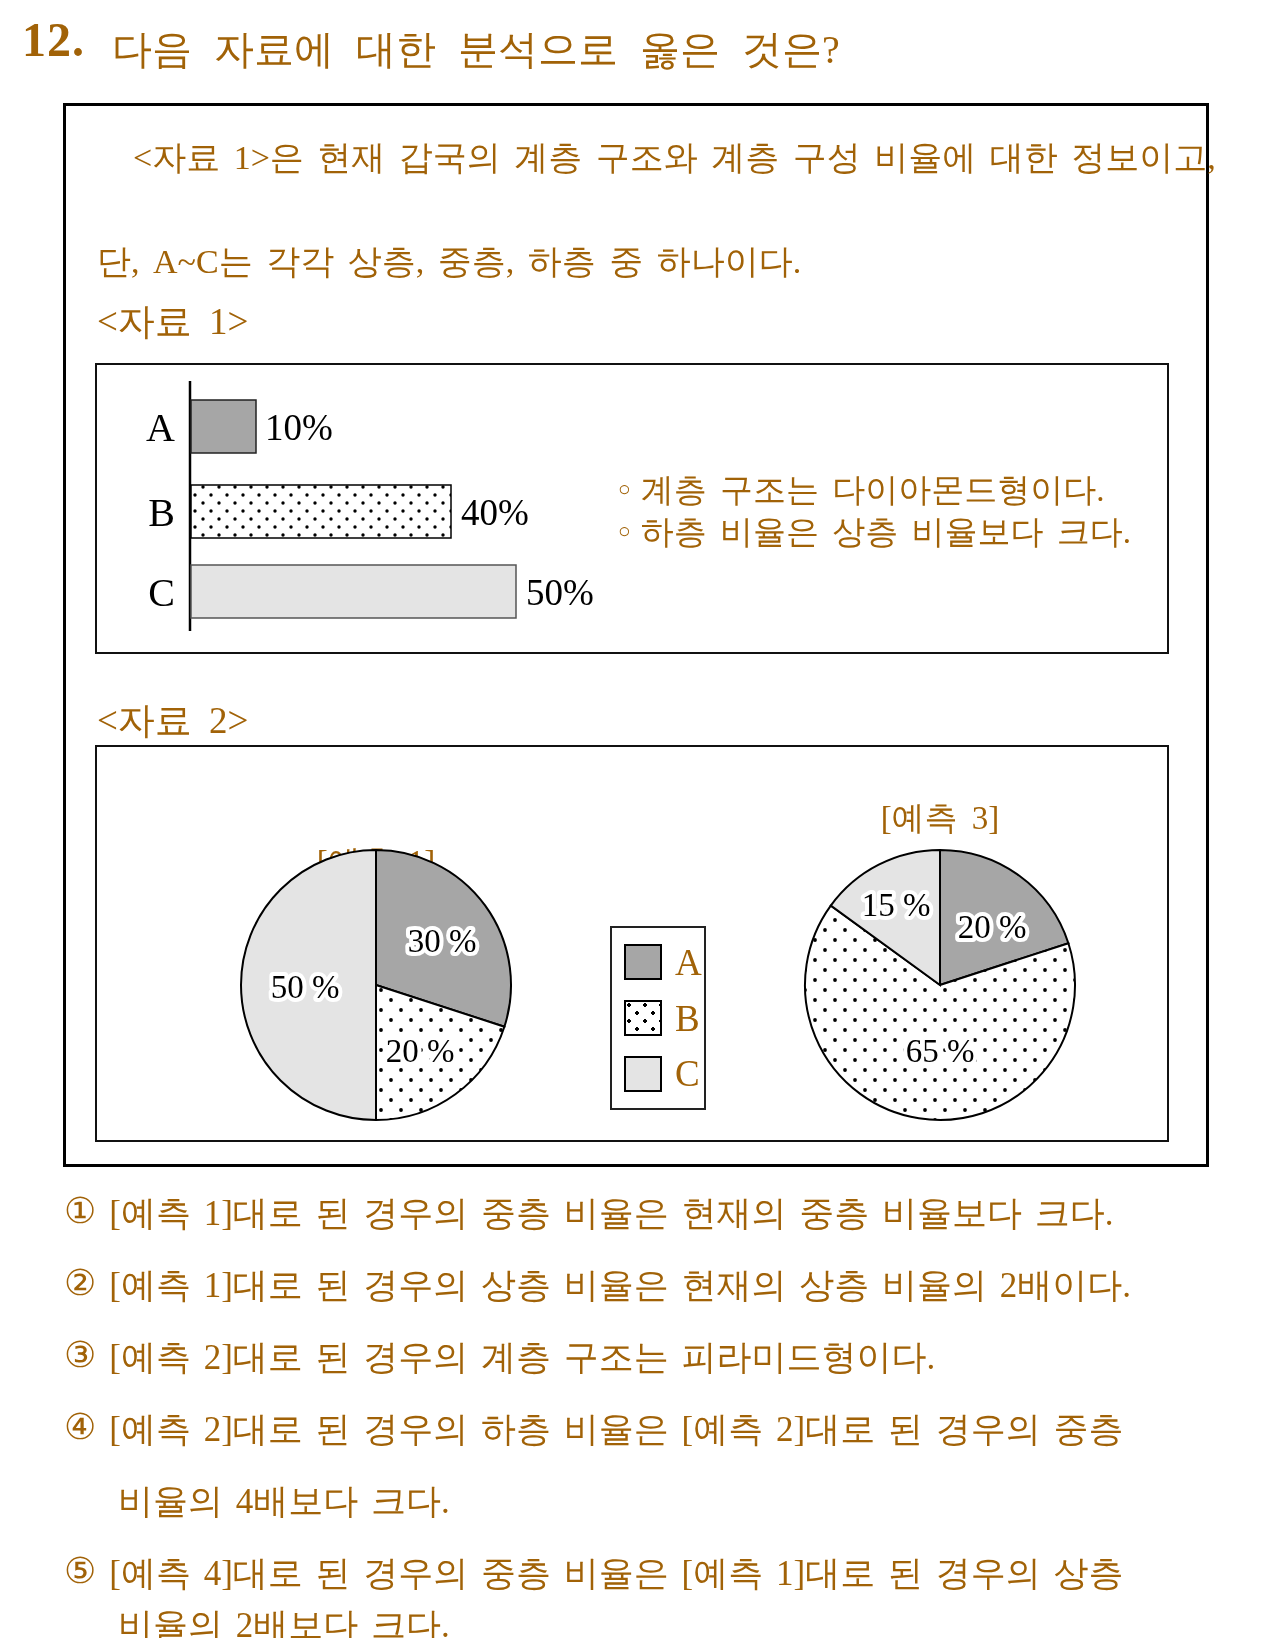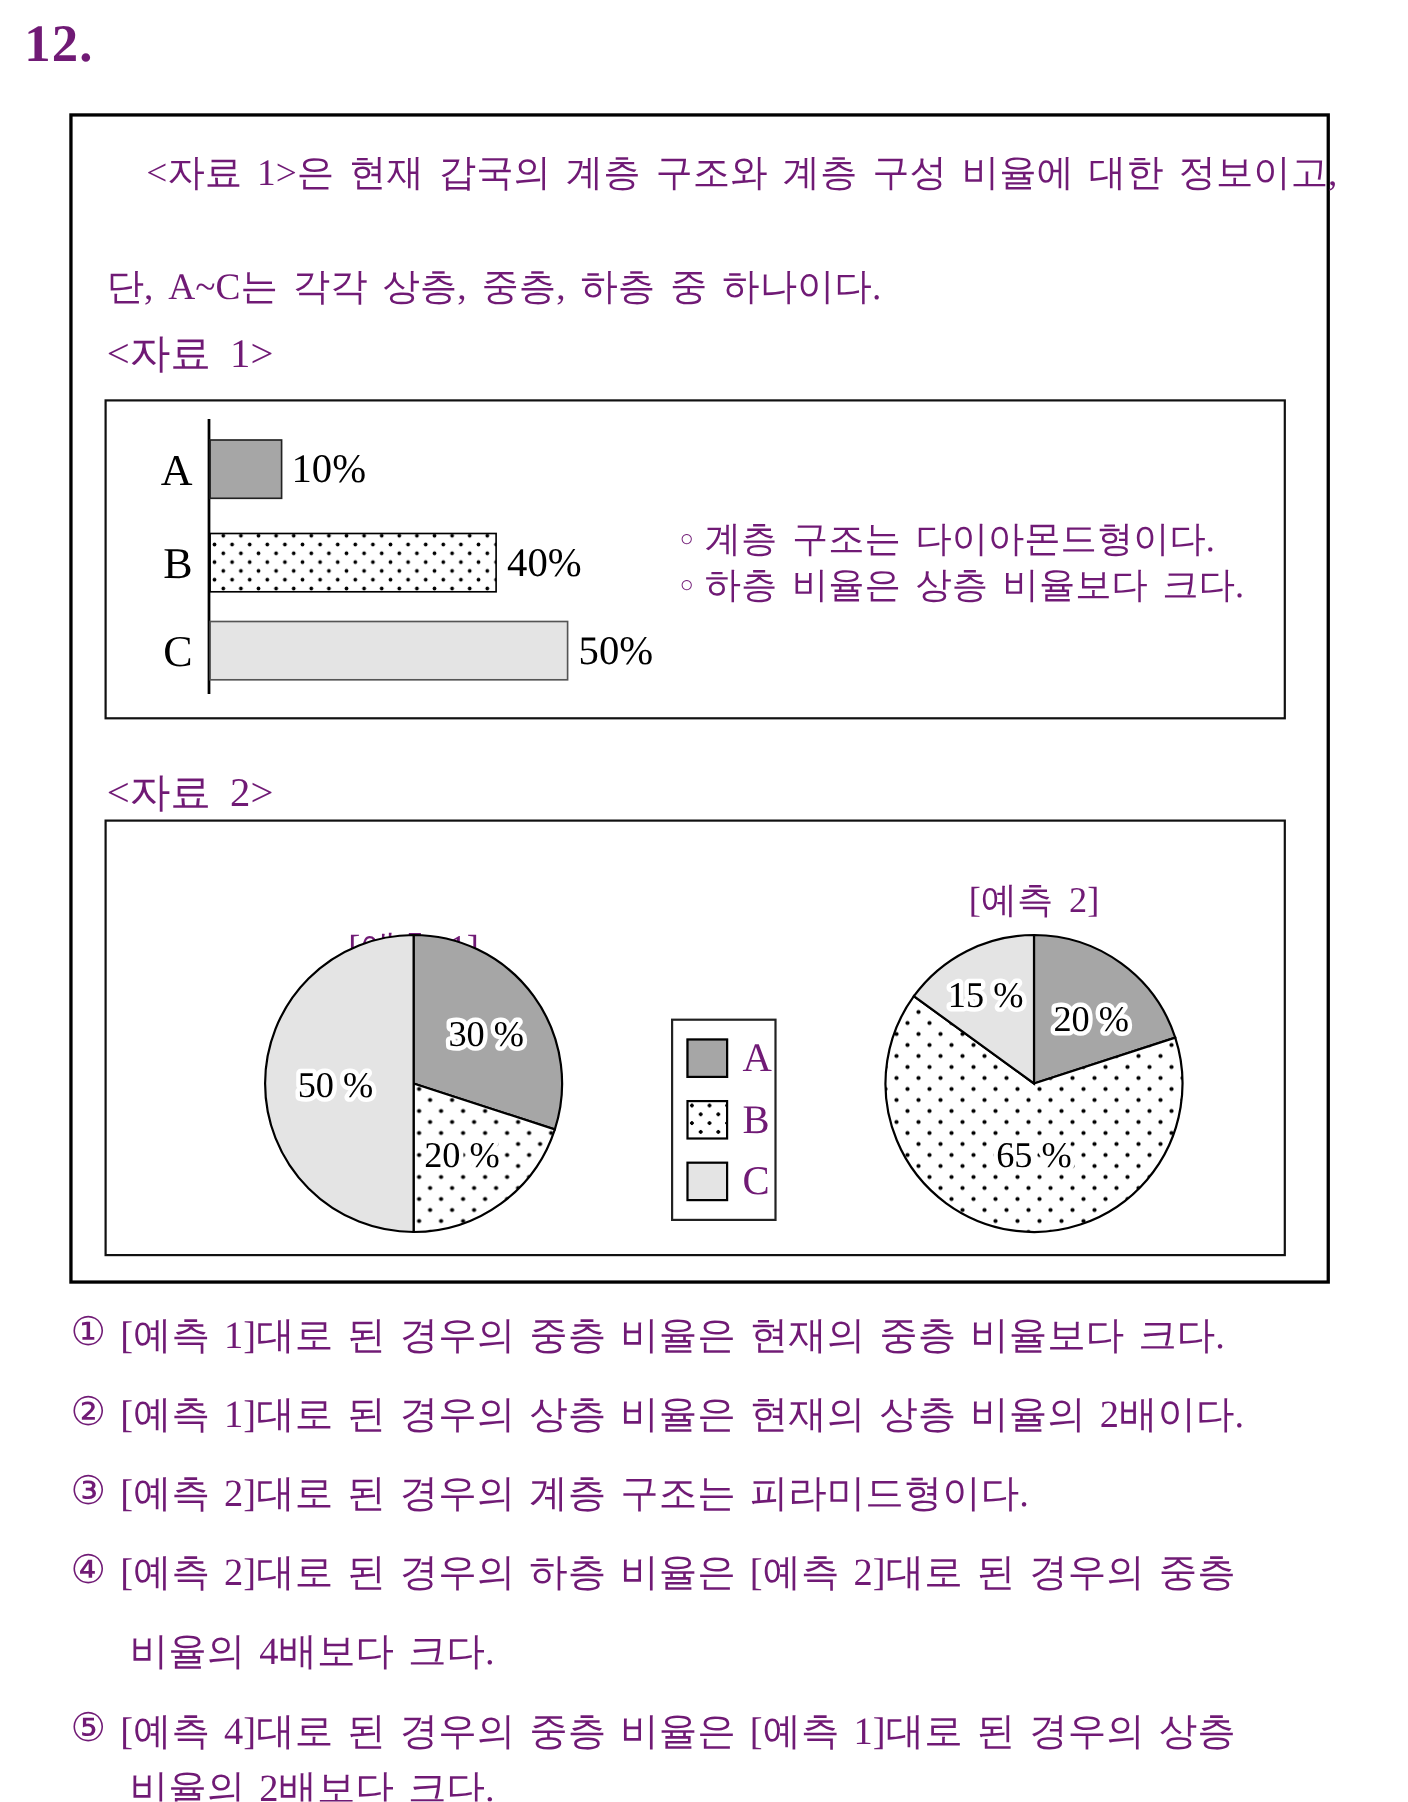--- a/index.html
+++ b/index.html
@@ -1,17 +1,17 @@
 <!DOCTYPE html>
 <html><head>
 <meta charset="utf-8">
 <style>
   html,body { margin:0; padding:0; background:#fff; }
   .page { position:relative; width:1280px; height:1638px; background:#ffffff;
-          color:#701a75; font-family:"Liberation Serif","DejaVu Serif",serif; overflow:hidden; }
+          color:#a16207; font-family:"Liberation Serif","DejaVu Serif",serif; overflow:hidden; }
   .abs { position:absolute; }
   .q-number { font-size:48px; font-weight:bold; letter-spacing:1px; }
   .q-text { font-size:40px; word-spacing:12px; }
   .outer-box { left:63px; top:103px; width:1140px; height:1058px; border:3px solid #000; }
   .inner-box { border:2px solid #111; background:#fff; }
   .intro-line { font-size:34px; word-spacing:5px; line-height:1.2; white-space:nowrap; }
   .sec-label { font-size:37px; word-spacing:8px; }
   .note { font-size:33px; word-spacing:5px; white-space:nowrap; }
   .note-marker { font-size:21px; vertical-align:5px; margin-right:10px; }
   .pie-title { font-size:33px; text-align:center; word-spacing:6px; }
@@ -34,20 +34,21 @@
   .svg-val { font-size:37px; }
   .pie-label { font-size:33px; paint-order:stroke; stroke:#ffffff; stroke-width:8px;
                stroke-linejoin:round; fill:#000; }
 </style>
 </head>
 <body>
 
 <div class="page">
 
   <div class="abs q-number" style="left:22px; top:12px;">12.</div>
+  <div class="abs q-text" style="left:112px; top:22px;">다음 자료에 대한 분석으로 옳은 것은?</div>
 
   <div class="abs outer-box"></div>
 
   <div class="abs intro-line" style="left:133px; top:138px;text-align:center;">&lt;자료 1&gt;은 현재 갑국의 계층 구조와 계층 구성 비율에 대한 정보이고,</div>
   <div class="abs intro-line" style="left:97px; top:242px;">단, A~C는 각각 상층, 중층, 하층 중 하나이다.</div>
 
   <div class="abs sec-label" style="left:97px; top:297px;">&lt;자료 1&gt;</div>
 
   <div class="abs inner-box" style="left:95px; top:363px; width:1070px; height:287px;"></div>
 
@@ -95,21 +96,21 @@
       </pattern>
     </defs>
     <path d="M0 0 L0 -135 A135 135 0 0 1 128.4 41.7 Z" fill="#a6a6a6" stroke="#000" stroke-width="2"></path>
     <path d="M0 0 L128.4 41.7 A135 135 0 0 1 0 135 Z" fill="url(#dotsP1)" stroke="#000" stroke-width="2"></path>
     <path d="M0 0 L0 135 A135 135 0 0 1 0 -135 Z" fill="#e4e4e4" stroke="#000" stroke-width="2"></path>
     <text x="66" y="-44" text-anchor="middle" dominant-baseline="central" class="pie-label">30 %</text>
     <text x="44" y="66" text-anchor="middle" dominant-baseline="central" class="pie-label">20 %</text>
     <text x="-71" y="2" text-anchor="middle" dominant-baseline="central" class="pie-label">50 %</text>
   </svg>
 
-  <div class="abs pie-title" style="left:800px; top:796px; width:280px;">[예측 2]</div>
+  <div class="abs pie-title" style="left:800px; top:796px; width:280px;">[예측 3]</div>
   <svg class="abs" style="left:800px; top:845px;" width="280" height="280" viewBox="-140 -140 280 280">
     <defs>
       <pattern id="dotsP2" width="20" height="20" patternUnits="userSpaceOnUse">
         <rect width="20" height="20" fill="#ffffff"></rect>
         <circle cx="5" cy="5" r="1.9" fill="#000"></circle>
         <circle cx="15" cy="15" r="1.9" fill="#000"></circle>
       </pattern>
     </defs>
     <path d="M0 0 L0 -135 A135 135 0 0 1 128.4 -41.7 Z" fill="#a6a6a6" stroke="#000" stroke-width="2"></path>
     <path d="M0 0 L128.4 -41.7 A135 135 0 1 1 -109.2 -79.4 Z" fill="url(#dotsP2)" stroke="#000" stroke-width="2"></path>

